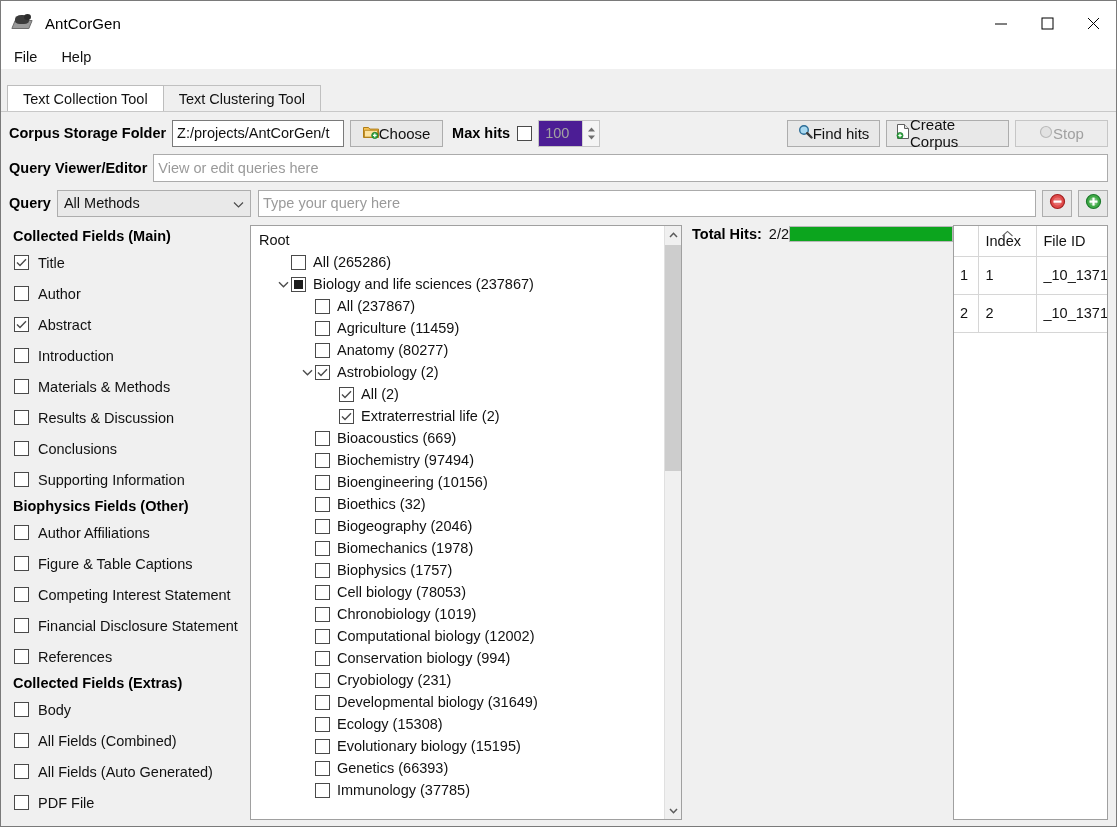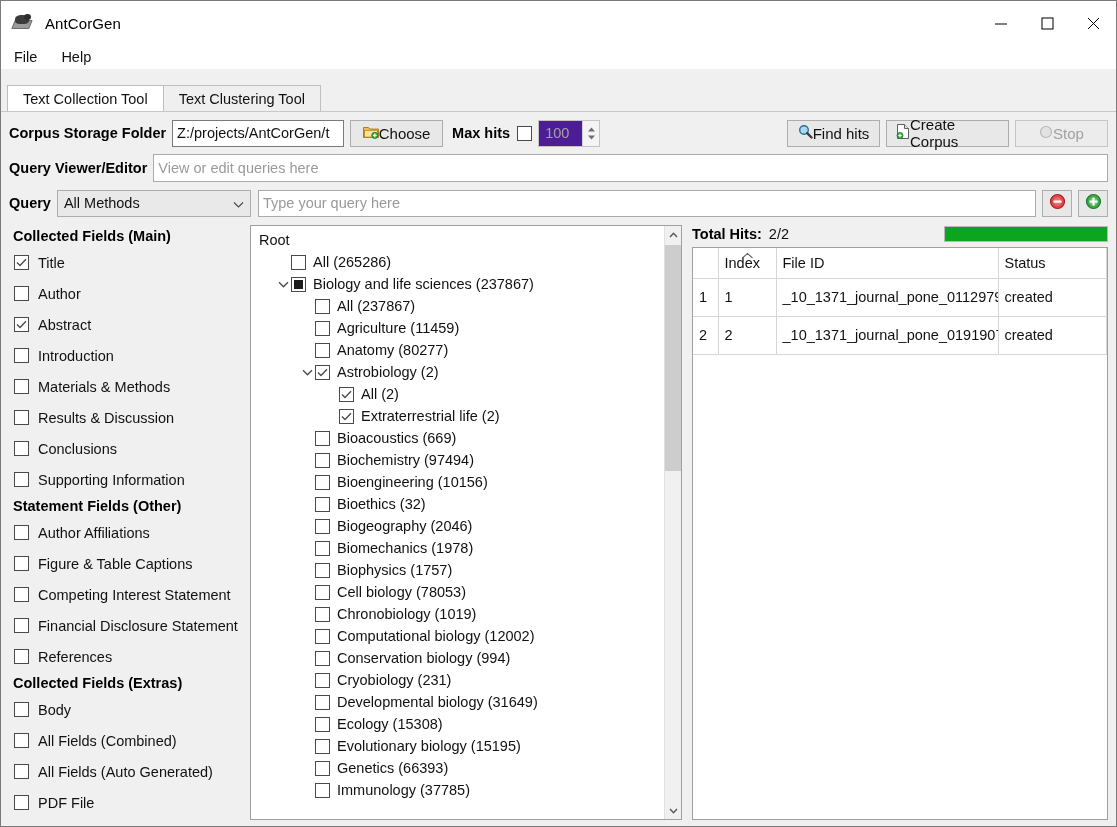--- a/index.html
+++ b/index.html
@@ -124,21 +124,21 @@
 
   .iconbtn {
     width:30px; height:27px; border:1px solid #adadad; background:#e8e8e8;
     display:flex; align-items:center; justify-content:center;
   }
 
   
   .main { flex:1; display:flex; padding:0 8px 6px 8px; min-height:0; }
   .col-left  { width:236px; flex:none; display:flex; flex-direction:column; }
   .col-mid   { width:432px; flex:none; display:flex; flex-direction:column; margin-left:5px; }
-  .col-right { flex:1; display:flex; flex-direction:column; margin-left:10px; min-width:0; }
+  .col-right { flex:1; display:flex; flex-direction:row; margin-left:10px; min-width:0; }
 
   .sec-head { font-weight:bold; font-size:14.5px; color:#000; padding:3px 0 3px 4px; }
   .fieldrow { display:flex; align-items:center; gap:9px; height:31px; padding-left:5px; }
   .fieldrow .t { font-size:14.5px; color:#111; }
 
   .panel-title { font-weight:bold; font-size:14.5px; color:#000; padding:2px 0 6px 2px; }
   .panel-title .cnt { font-weight:normal; color:#111; margin-left:7px; }
 
   .tree {
     flex:1; border:1px solid #a0a0a0; background:#fff; position:relative;
@@ -368,21 +368,21 @@
             <span class="t">Results &amp; Discussion</span>
           </div>
           <div class="fieldrow">
             <span class="chk"></span>
             <span class="t">Conclusions</span>
           </div>
           <div class="fieldrow">
             <span class="chk"></span>
             <span class="t">Supporting Information</span>
           </div>
-          <div class="sec-head">Statement Fields (Other)</div>
+          <div class="sec-head">Biophysics Fields (Other)</div>
           <div class="fieldrow">
             <span class="chk"></span>
             <span class="t">Author Affiliations</span>
           </div>
           <div class="fieldrow">
             <span class="chk"></span>
             <span class="t">Figure &amp; Table Captions</span>
           </div>
           <div class="fieldrow">
             <span class="chk"></span>

